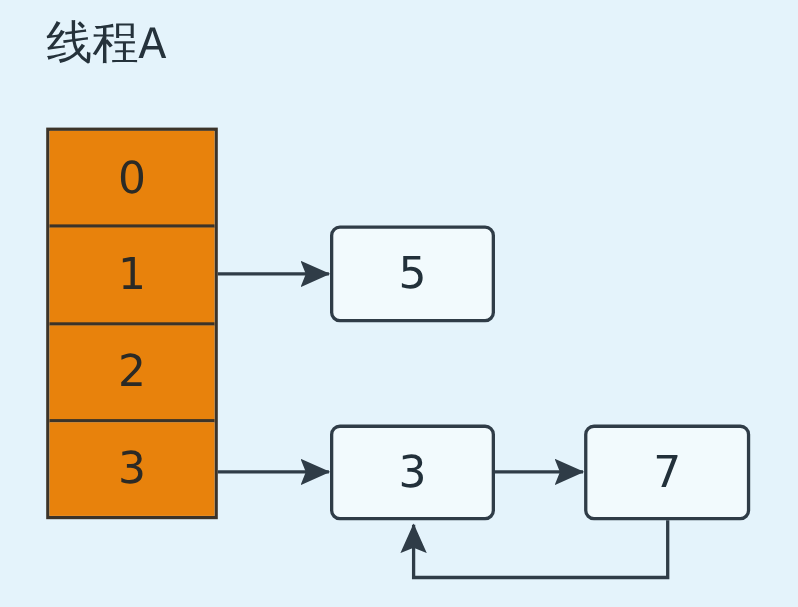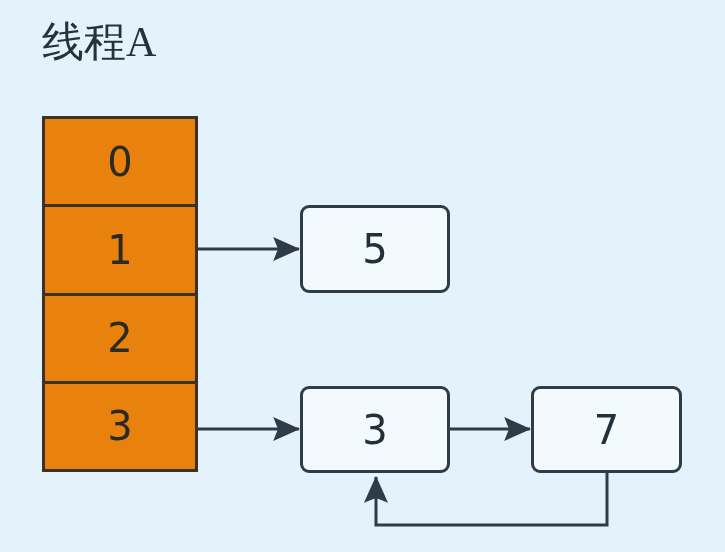--- a/index.html
+++ b/index.html
@@ -21,21 +21,21 @@
     width: 725px;
     height: 552px;
   }
   .title {
     position: absolute;
     left: 42px;
     top: 18px;
     font-size: 42px;
     line-height: 1.15;
     color: #25323b;
-    font-family: Liberation Serif, serif;
+    font-family: Liberation Mono, monospace;
     letter-spacing: 0px;
     white-space: nowrap;
   }
   .bucket-table {
     position: absolute;
     left: 42px;
     top: 116px;
     width: 156px;
     height: 356px;
     box-sizing: border-box;

